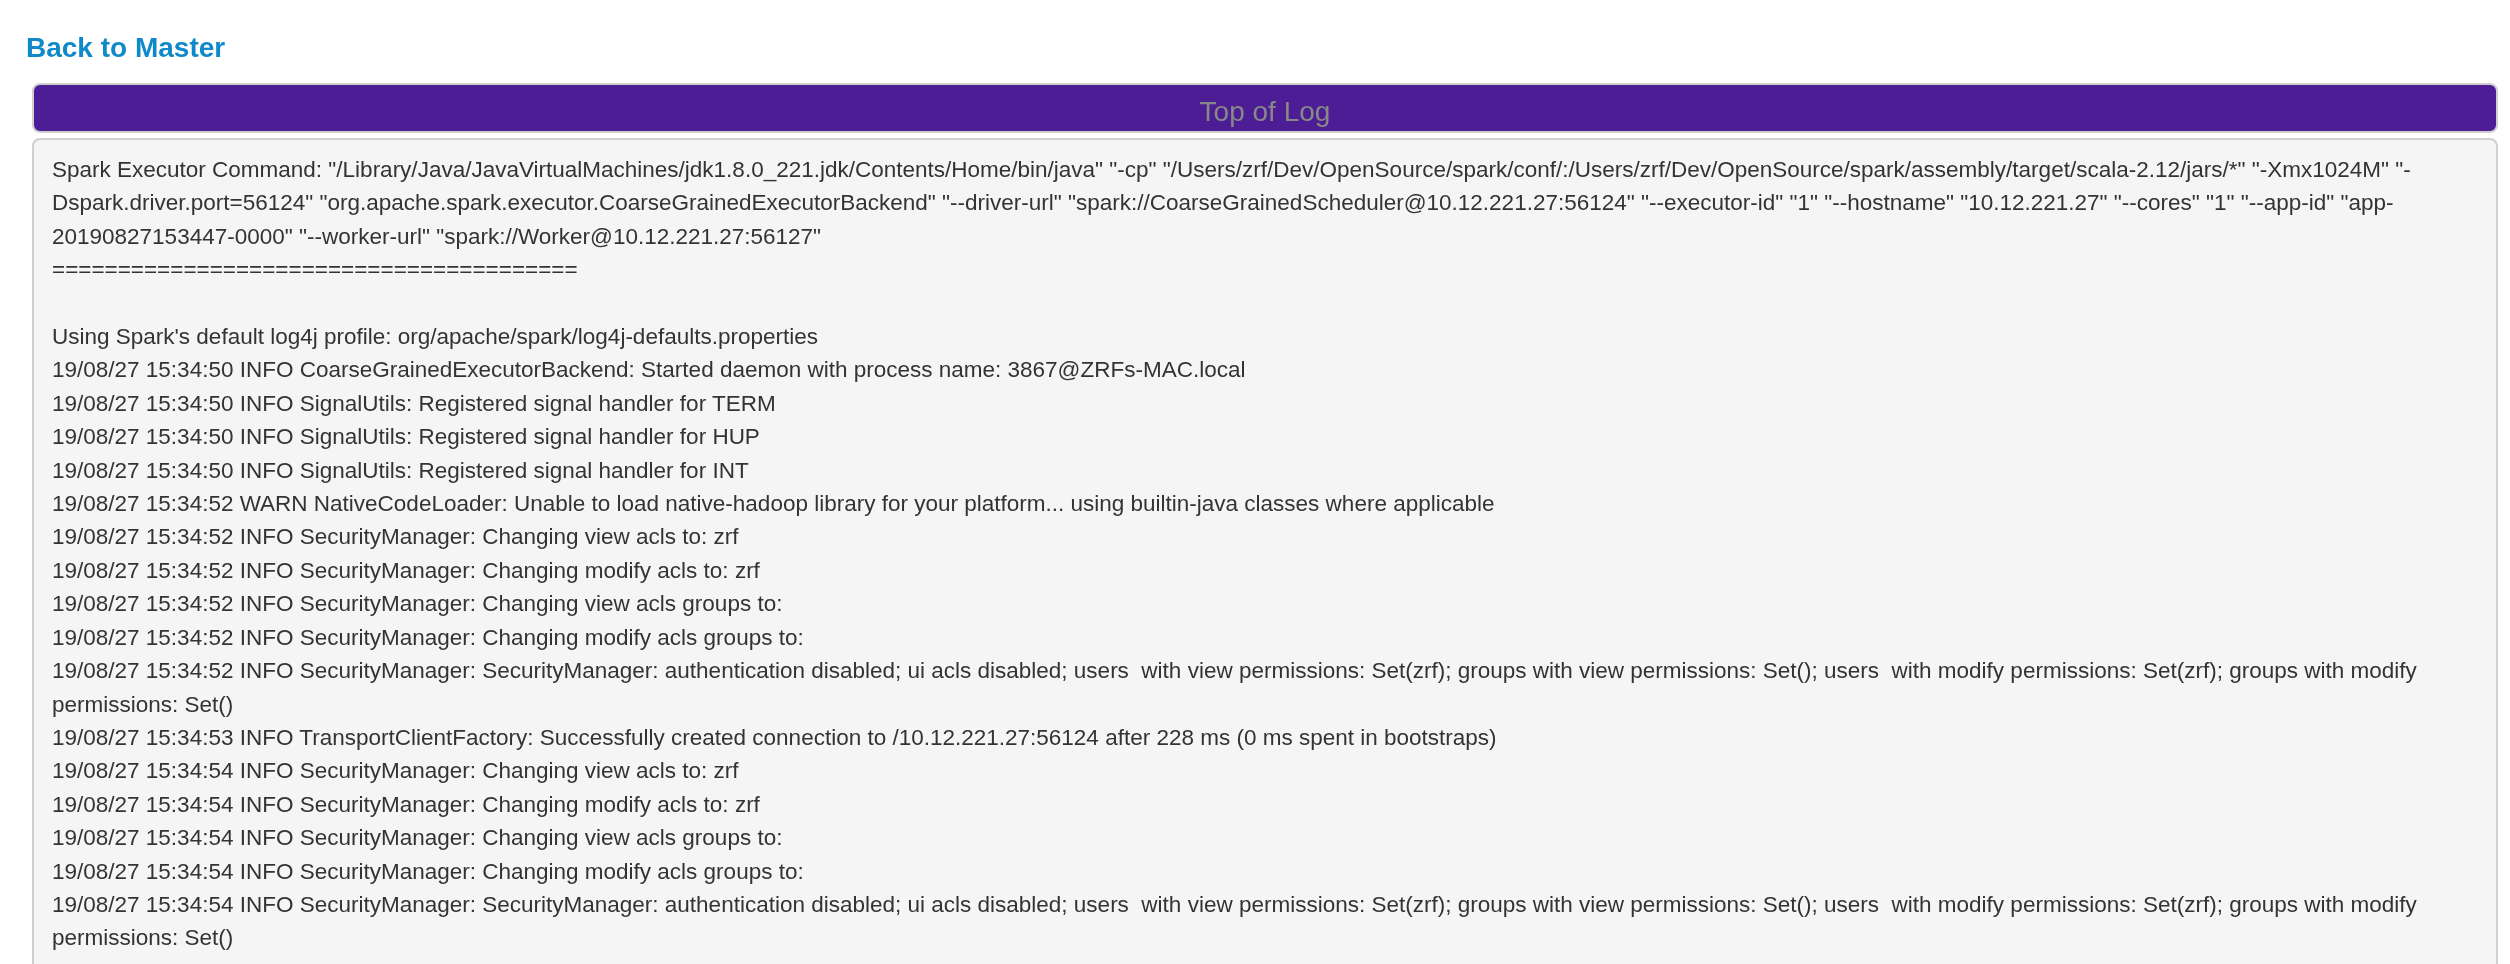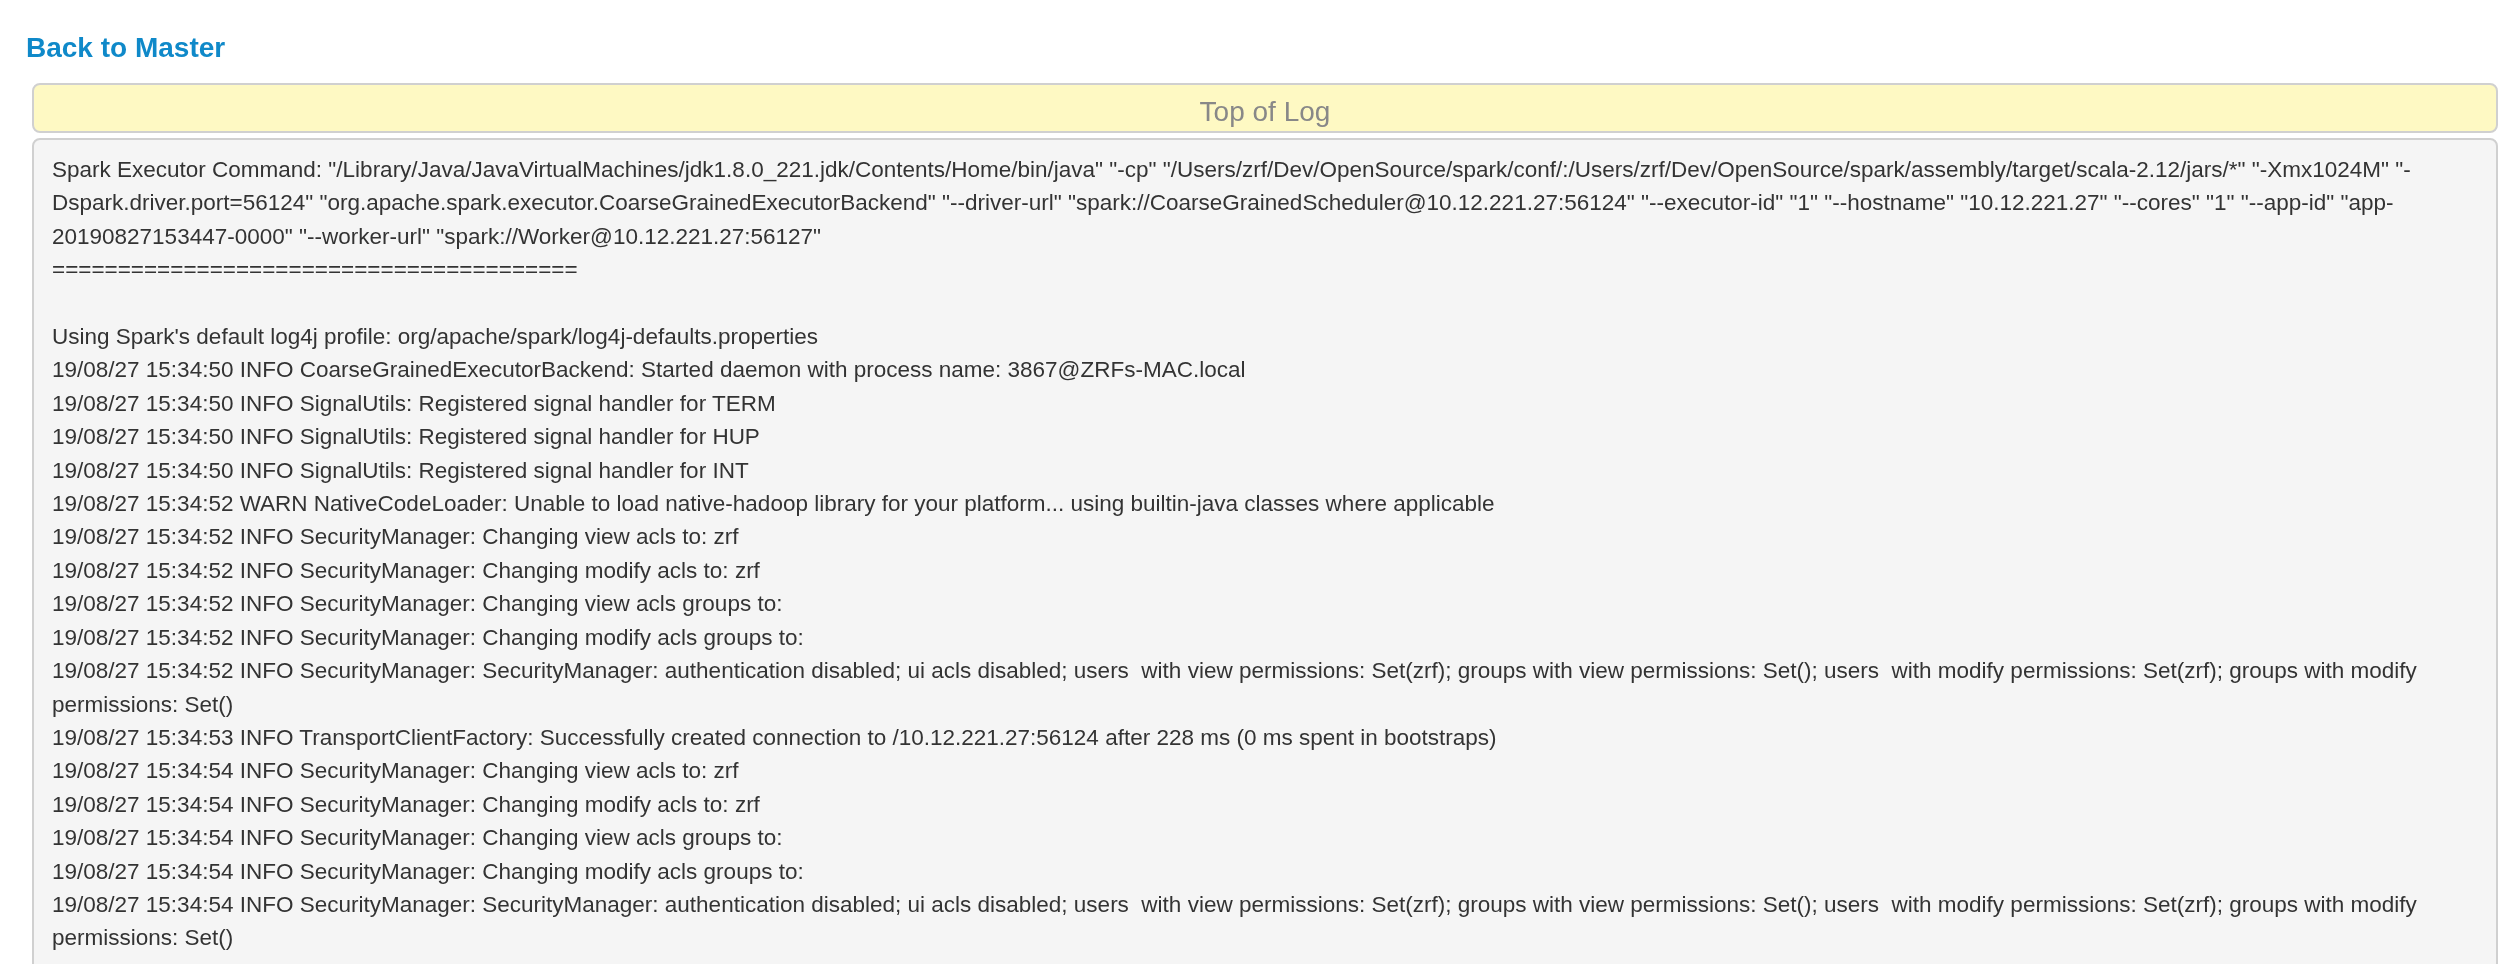--- a/index.html
+++ b/index.html
@@ -24,21 +24,21 @@
 
   .byte-range {
     margin: 27px 0 0 8px;
     font-size: 28px;
     color: #2e2e2e;
   }
 
   .log-header {
     margin: 15px 16px 0 20px;
     height: 50px;
-    background: #fef9c3;
+    background: #4c1d95;
     border: 2px solid #d0d0d0;
     border-radius: 8px;
     text-align: center;
     line-height: 46px;
     font-size: 28px;
     color: #888888;
   }
 
   .log-box {
     margin: 5px 16px 0 20px;

